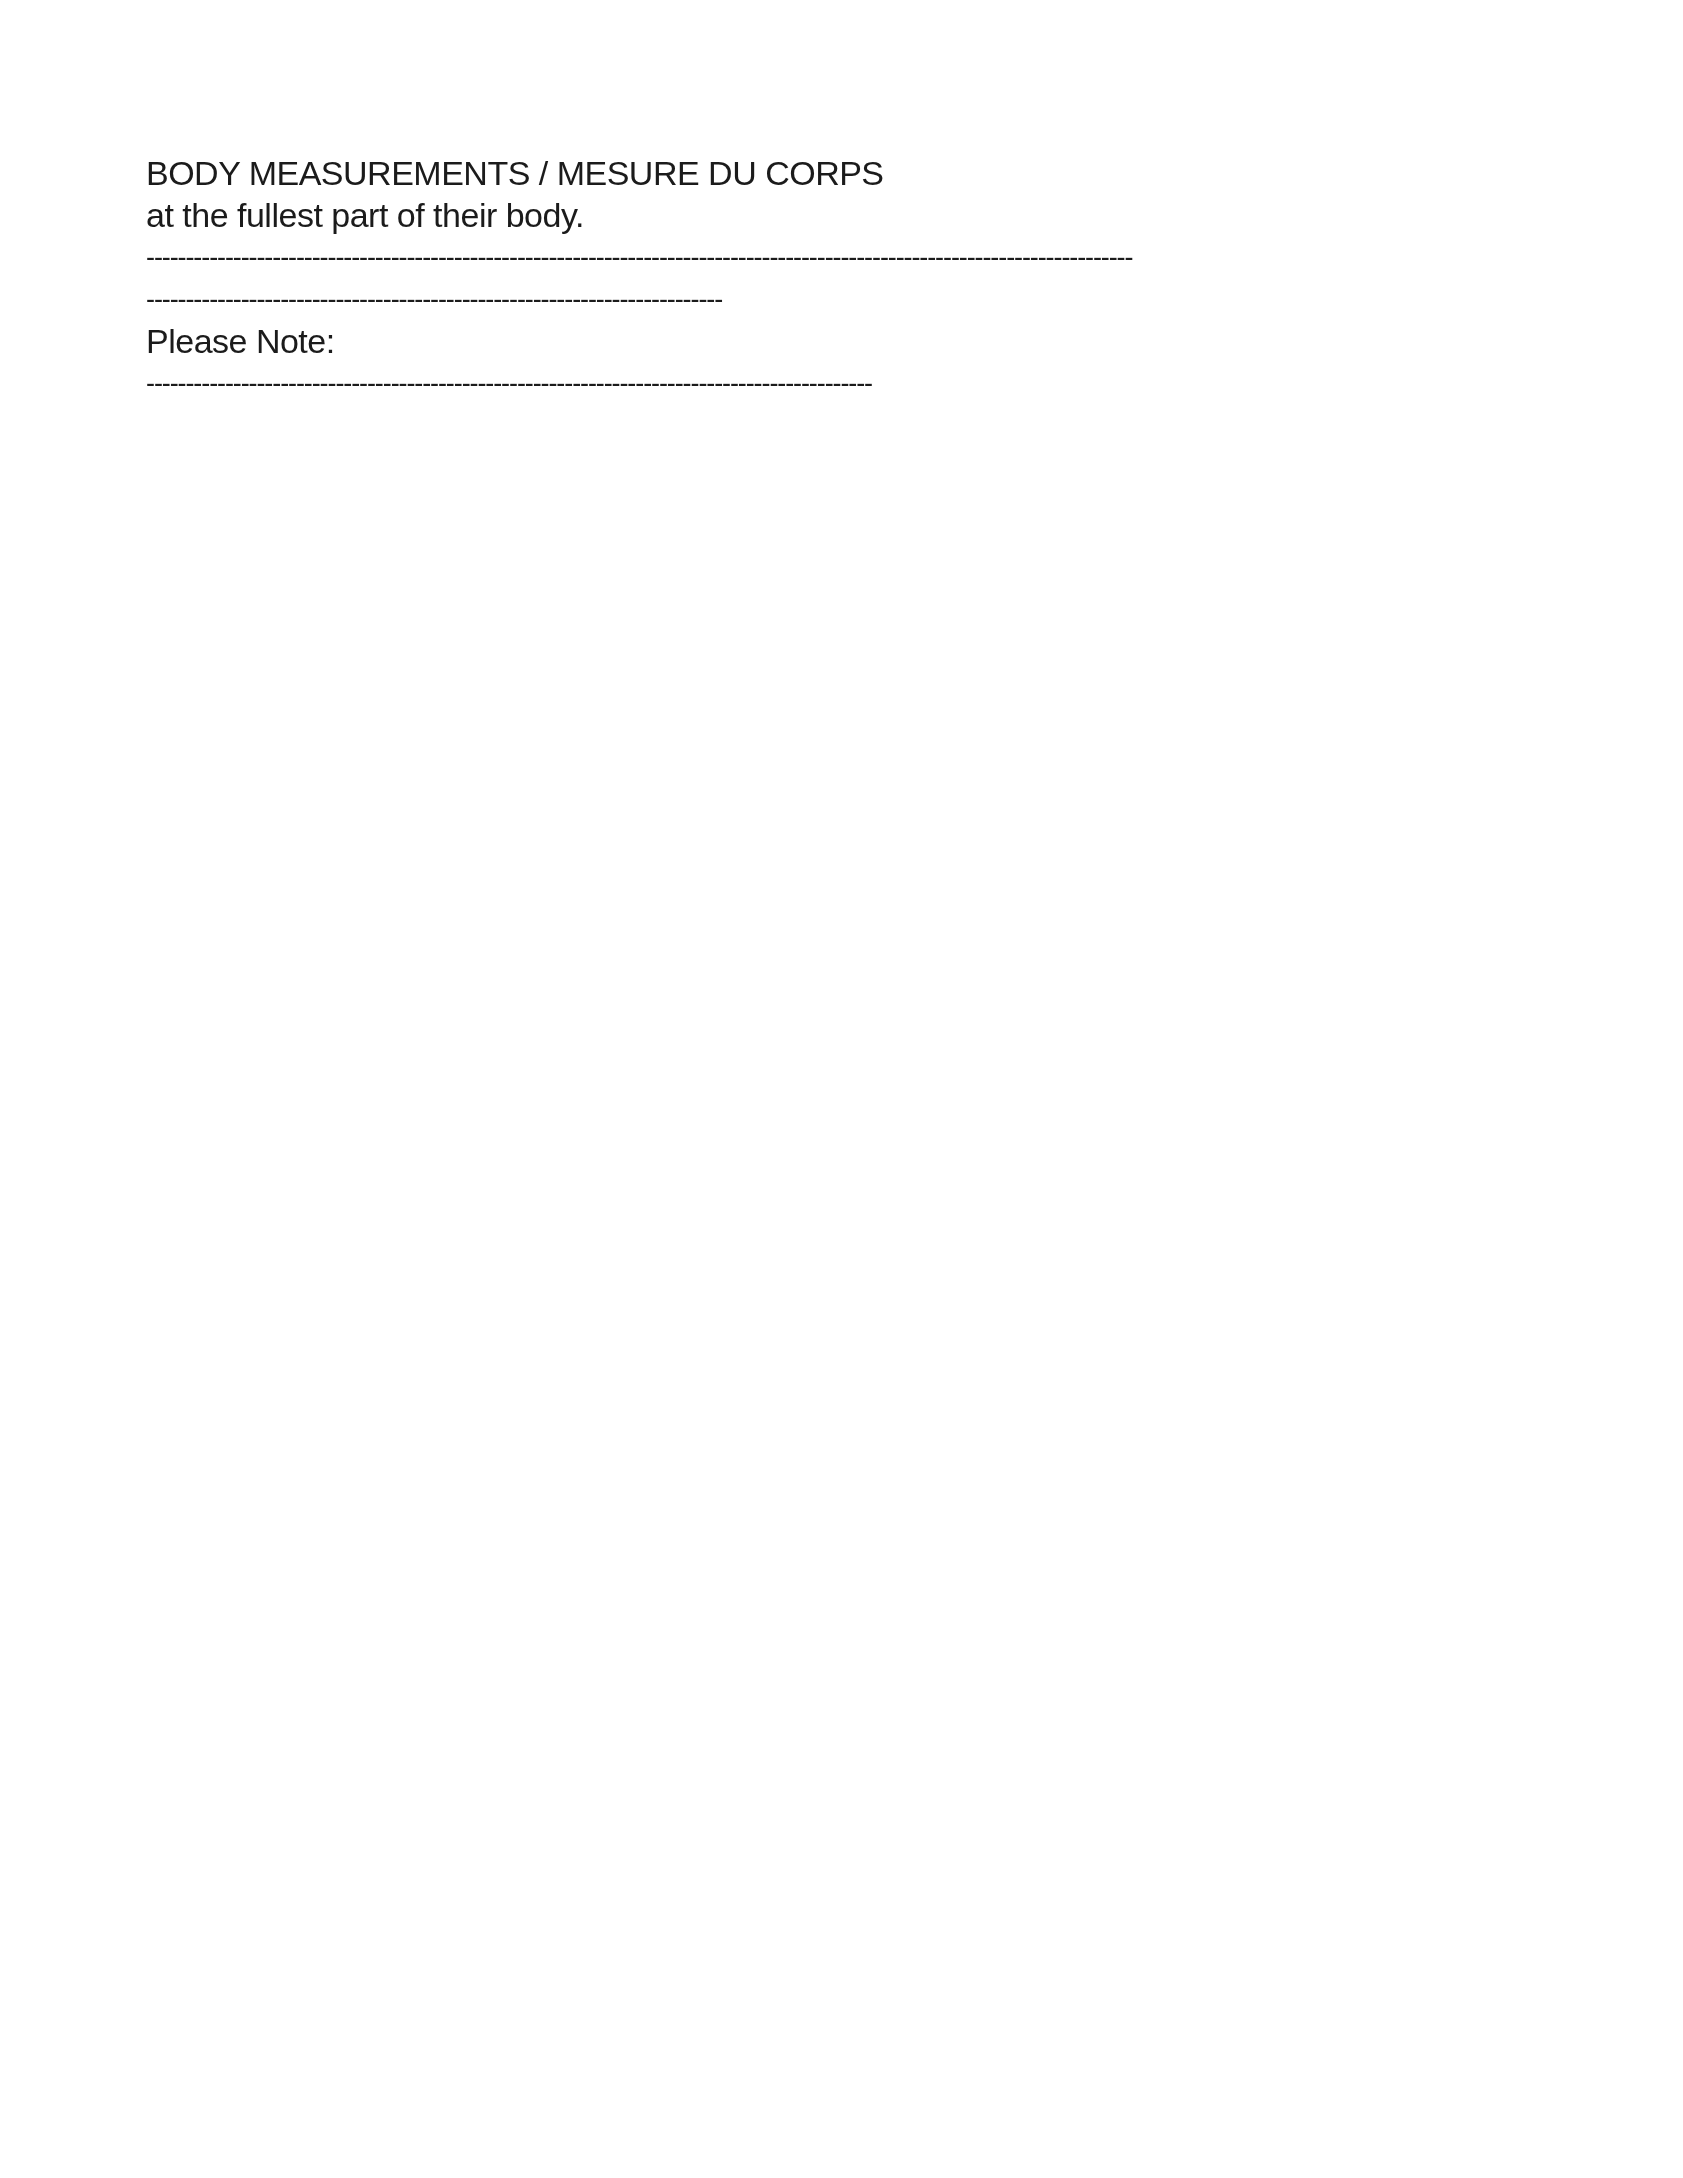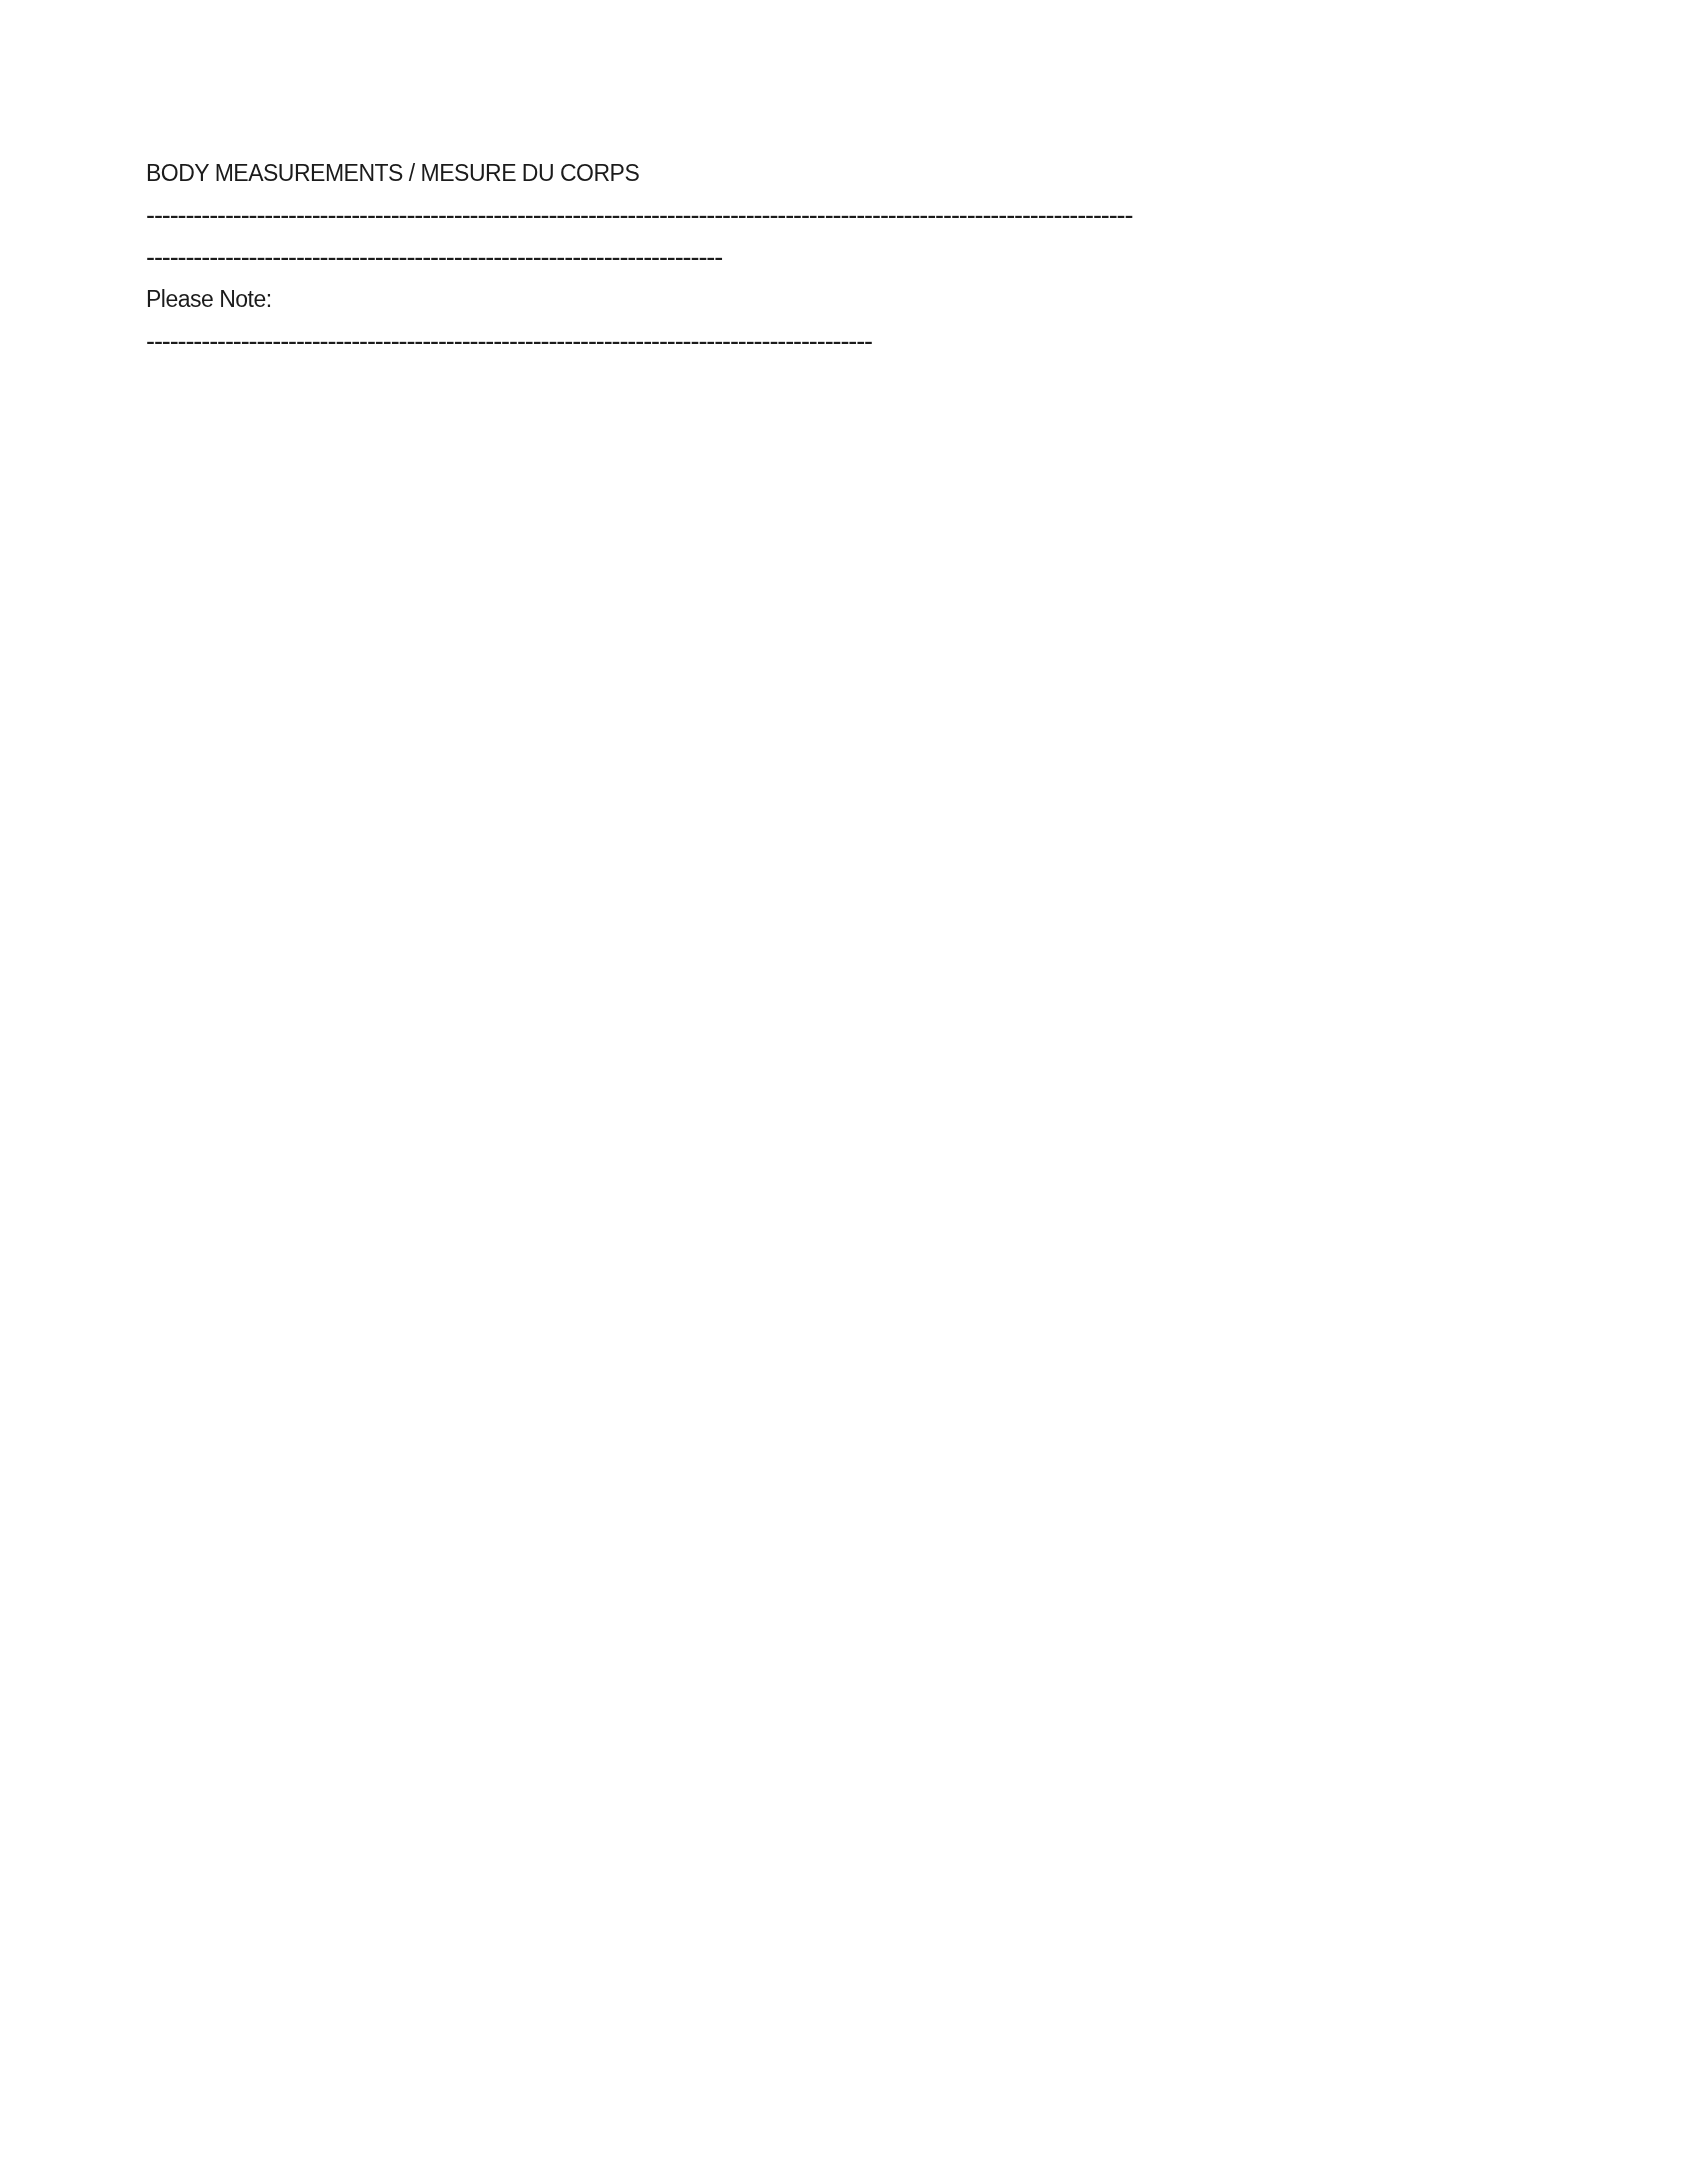--- a/index.html
+++ b/index.html
@@ -18,36 +18,37 @@
   }
   .content {
     position: absolute;
     top: 152px;
     left: 146px;
     right: 99px;
   }
   .line {
     margin: 0;
     padding: 0;
-    font-size: 23px;
+    font-size: 34px;
     line-height: 42px;
     letter-spacing: -0.5px;
     white-space: nowrap;
     color: #1b1b1b;
   }
   .dashes {
     letter-spacing: -1.1px;
     font-size: 27px;
   }
 </style>
 </head>
 <body>
 
 <div class="page">
   <div class="content">
     <p class="line">BODY MEASUREMENTS / MESURE DU CORPS</p>
+    <p class="line">at the fullest part of their body.</p>
     <p class="line dashes">-----------------------------------------------------------------------------------------------------------------------------</p>
     <p class="line dashes">-------------------------------------------------------------------------</p>
     <p class="line">Please Note:</p>
     <p class="line dashes">--------------------------------------------------------------------------------------------</p>
   </div>
 </div>
 
 
 </body></html>

